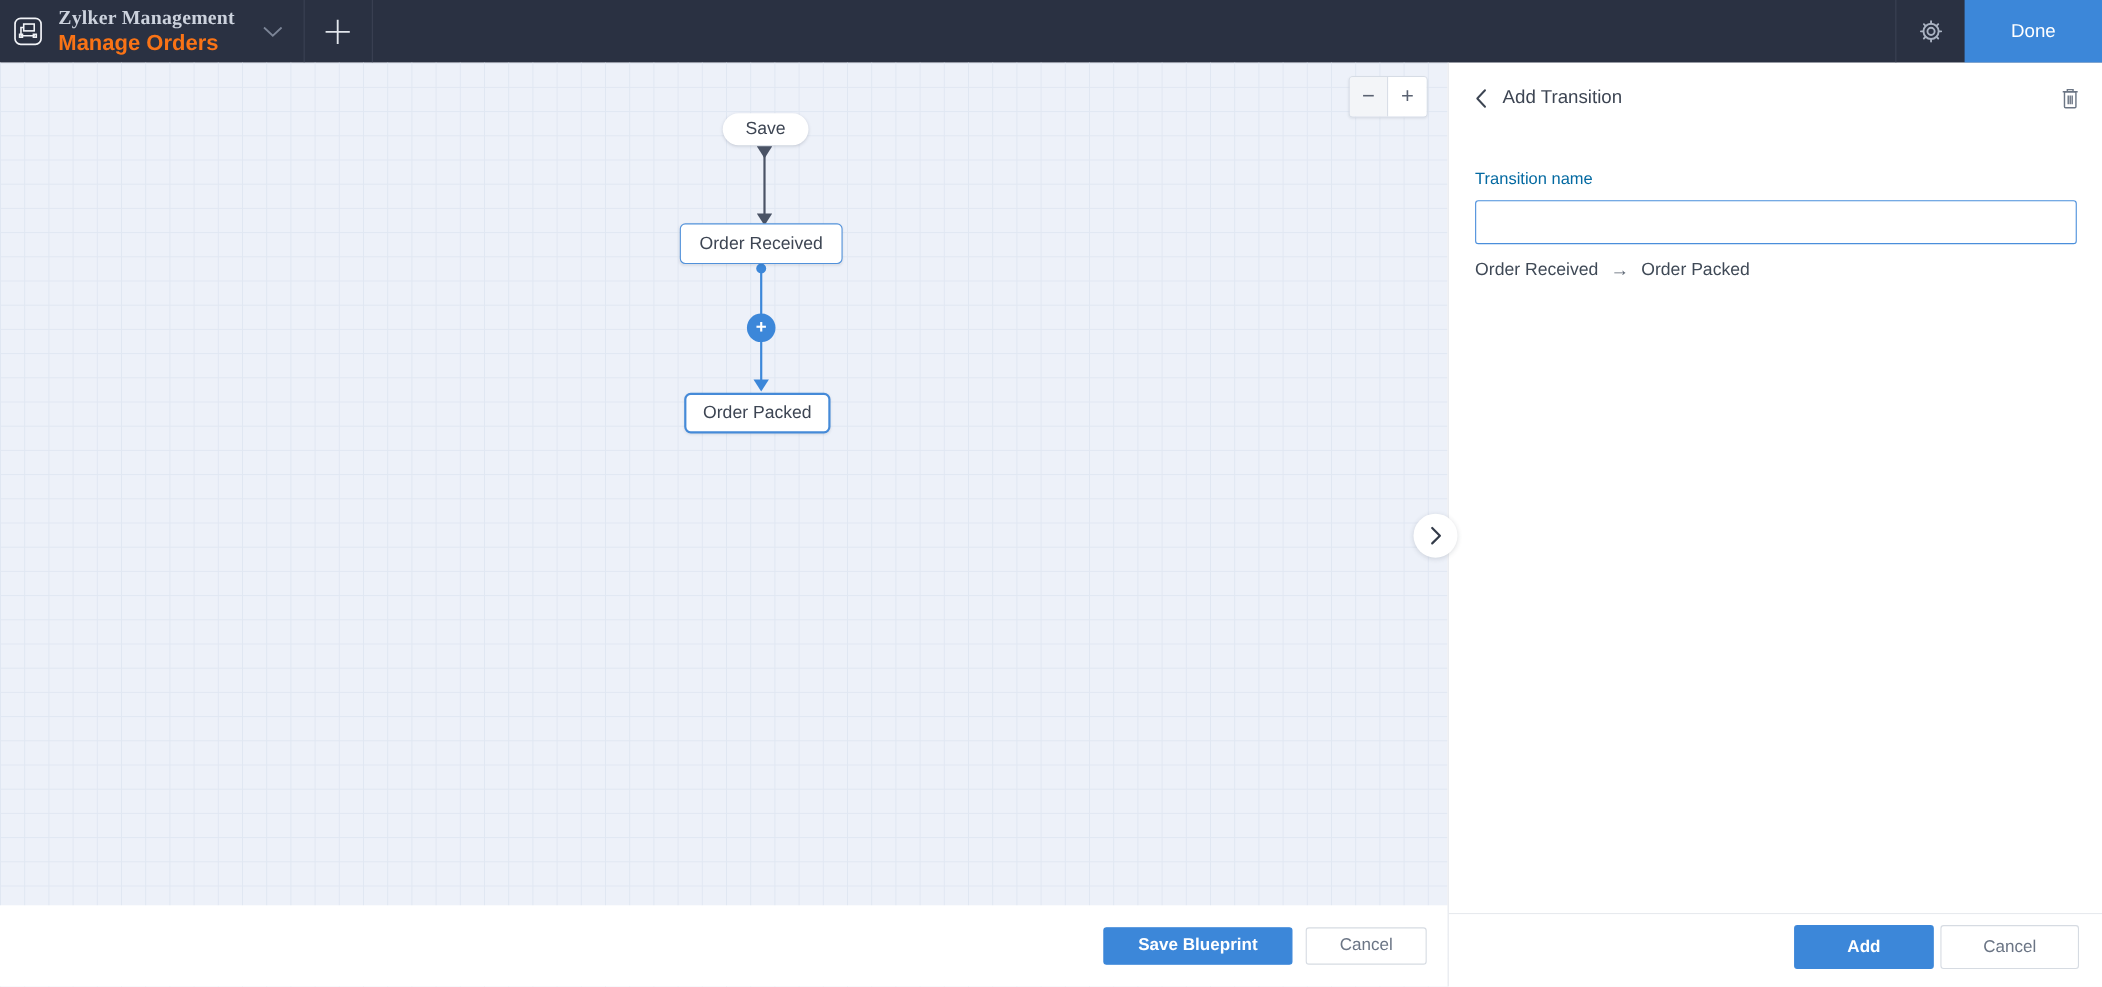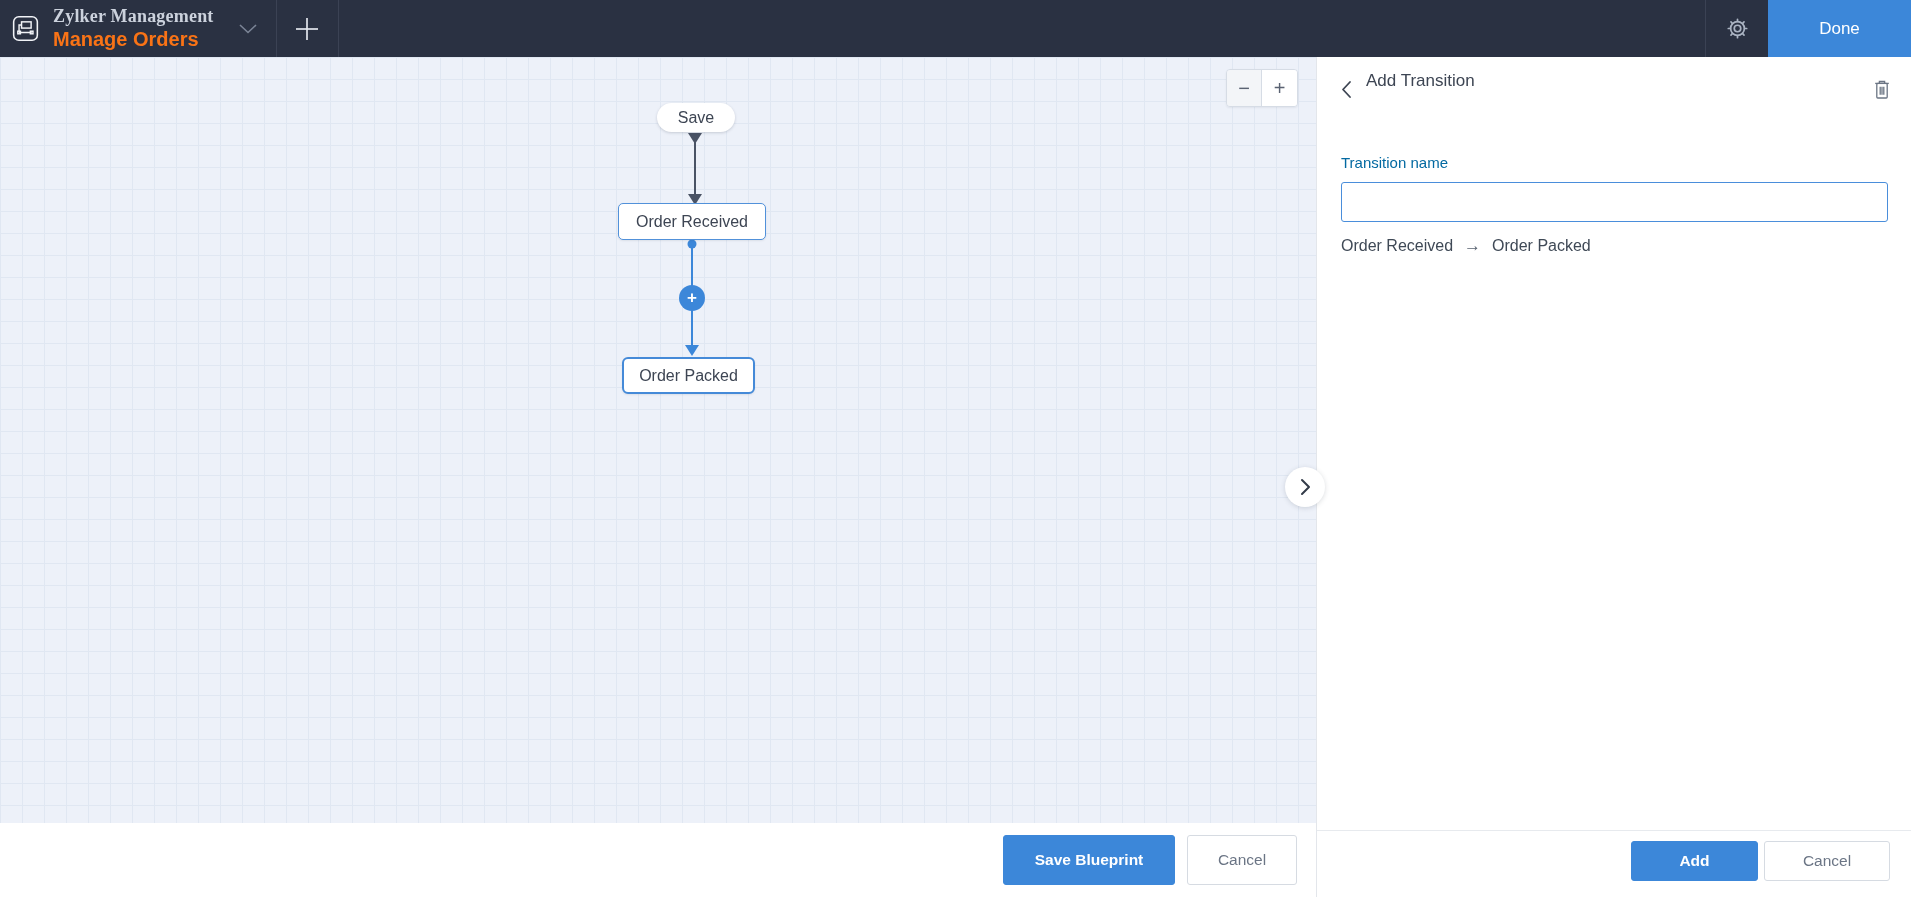--- a/index.html
+++ b/index.html
@@ -13,21 +13,21 @@
   .logo-btn { background: none; border: none; margin-left: 12px; align-self: center; cursor: pointer; display: flex; padding: 0; }
   .titles { margin-left: 14px; align-self: center; line-height: 1.15; }
   .app-name { font-size: 18px; font-weight: 600; color: #ccd2dd; letter-spacing: .2px; font-family: Liberation Serif, serif; }
   .page-title { font-size: 20px; font-weight: 700; color: #f97316; margin-top: 2px; }
   .tb-icon { background: none; border: none; cursor: pointer; display: flex; align-items: center; justify-content: center; padding: 0; }
   .tb-chevron { width: 56px; margin-left: 6px; }
   .tb-plus { width: 61px; }
   .tb-divider { width: 1px; background: #3b4254; }
   .tb-spacer { flex: 1; }
   .gear-btn { width: 62px; background: none; border: none; cursor: pointer; display: flex; align-items: center; justify-content: center; }
-  .done-btn { width: 143px; background: #3c87d9; border: none; color: #fff; font-size: 17px; font-weight: 500; cursor: pointer; font-family: inherit; }
+  .done-btn { width: 125px; background: #3c87d9; border: none; color: #fff; font-size: 17px; font-weight: 500; cursor: pointer; font-family: inherit; }
 
   
   .main { position: relative; flex: 1; display: flex; }
 
   .canvas { position: relative; width: 1316px; height: 840px; overflow: hidden;
     background-color: #edf1f9;
     background-image: linear-gradient(#e0e7f2 1px, transparent 1px), linear-gradient(90deg, #e0e7f2 1px, transparent 1px);
     background-size: 22px 22px; }
 
   .zoom-controls { position: absolute; top: 12px; right: 18px; display: flex; border: 1px solid #d6dce5; border-radius: 4px; overflow: hidden; box-shadow: 0 1px 2px rgba(50,60,80,.08); }
@@ -44,33 +44,33 @@
     font-size: 16px; color: #3d4553; z-index: 2; cursor: pointer; box-shadow: 0 1px 2px rgba(60,70,90,.10); }
   .stage-or { left: 618px; top: 146px; width: 148px; height: 37px; border: 1.5px solid #5191da; border-radius: 5px; }
   .stage-op { left: 622px; top: 300px; width: 133px; height: 37px; border: 2px solid #458ad8; border-radius: 6px; }
   .plus-circle { position: absolute; left: 679px; top: 228px; width: 26px; height: 26px; border-radius: 50%;
     background: #3c87d9; border: none; color: #fff; font-size: 17px; font-weight: 700; line-height: 24px; text-align: center;
     z-index: 3; cursor: pointer; font-family: inherit; padding: 0; }
 
   .canvas-footer { position: absolute; left: 0; top: 766px; width: 1316px; height: 74px; background: #fff; z-index: 4;
     display: flex; align-items: center; justify-content: flex-end; gap: 12px; padding-right: 19px; }
 
-  .btn { height: 50px; border-radius: 3px; font-size: 15.5px; cursor: pointer; font-family: inherit; }
+  .btn { height: 34px; border-radius: 3px; font-size: 15.5px; cursor: pointer; font-family: inherit; }
   .btn.primary { background: #3c87d9; border: 1px solid #3c87d9; color: #fff; font-weight: 600; }
   .btn.ghost { background: #fff; border: 1px solid #d6dbe2; color: #6b7585; font-weight: 400; }
   .save-btn { width: 172px; }
   .cancel-canvas-btn { width: 110px; }
 
   .collapse-btn { position: absolute; left: 1285px; top: 410px; width: 40px; height: 40px; border-radius: 50%;
     background: #fff; border: none; z-index: 6; cursor: pointer; display: flex; align-items: center; justify-content: center;
     box-shadow: 0 1px 5px rgba(50,60,80,.18); }
 
   
   .panel { position: relative; width: 595px; height: 840px; background: #fff; border-left: 1px solid #e3e6eb; }
-  .panel-header { position: absolute; top: 14px; left: 0; right: 0; height: 36px; display: flex; padding: 0 17px 0 20px; }
+  .panel-header { position: absolute; top: 14px; left: 0; right: 0; height: 36px; display: flex; align-items: center; padding: 0 17px 0 20px; }
   .back-btn { background: none; border: none; cursor: pointer; display: flex; align-items: center; padding: 4px; }
   .panel-title { font-size: 17px; font-weight: 500; color: #3d4553; margin-left: 10px; flex: 1; }
   .trash-btn { background: none; border: none; cursor: pointer; display: flex; align-items: center; padding: 2px; }
 
   .field-label { position: absolute; left: 24px; top: 97px; font-size: 15px; color: #0369a1; }
   .t-input { position: absolute; left: 24px; top: 125px; width: 547px; height: 40px; border: 1px solid #4a8edb; border-radius: 3px;
     font-size: 16px; padding: 0 10px; color: #3d4553; outline: none; background: #fff; font-family: inherit; }
   .route { position: absolute; left: 24px; top: 179px; font-size: 16px; color: #3f4956; display: flex; align-items: center; }
   .route-arrow { margin: 0 11px; color: #5a6472; font-size: 17px; }
 

